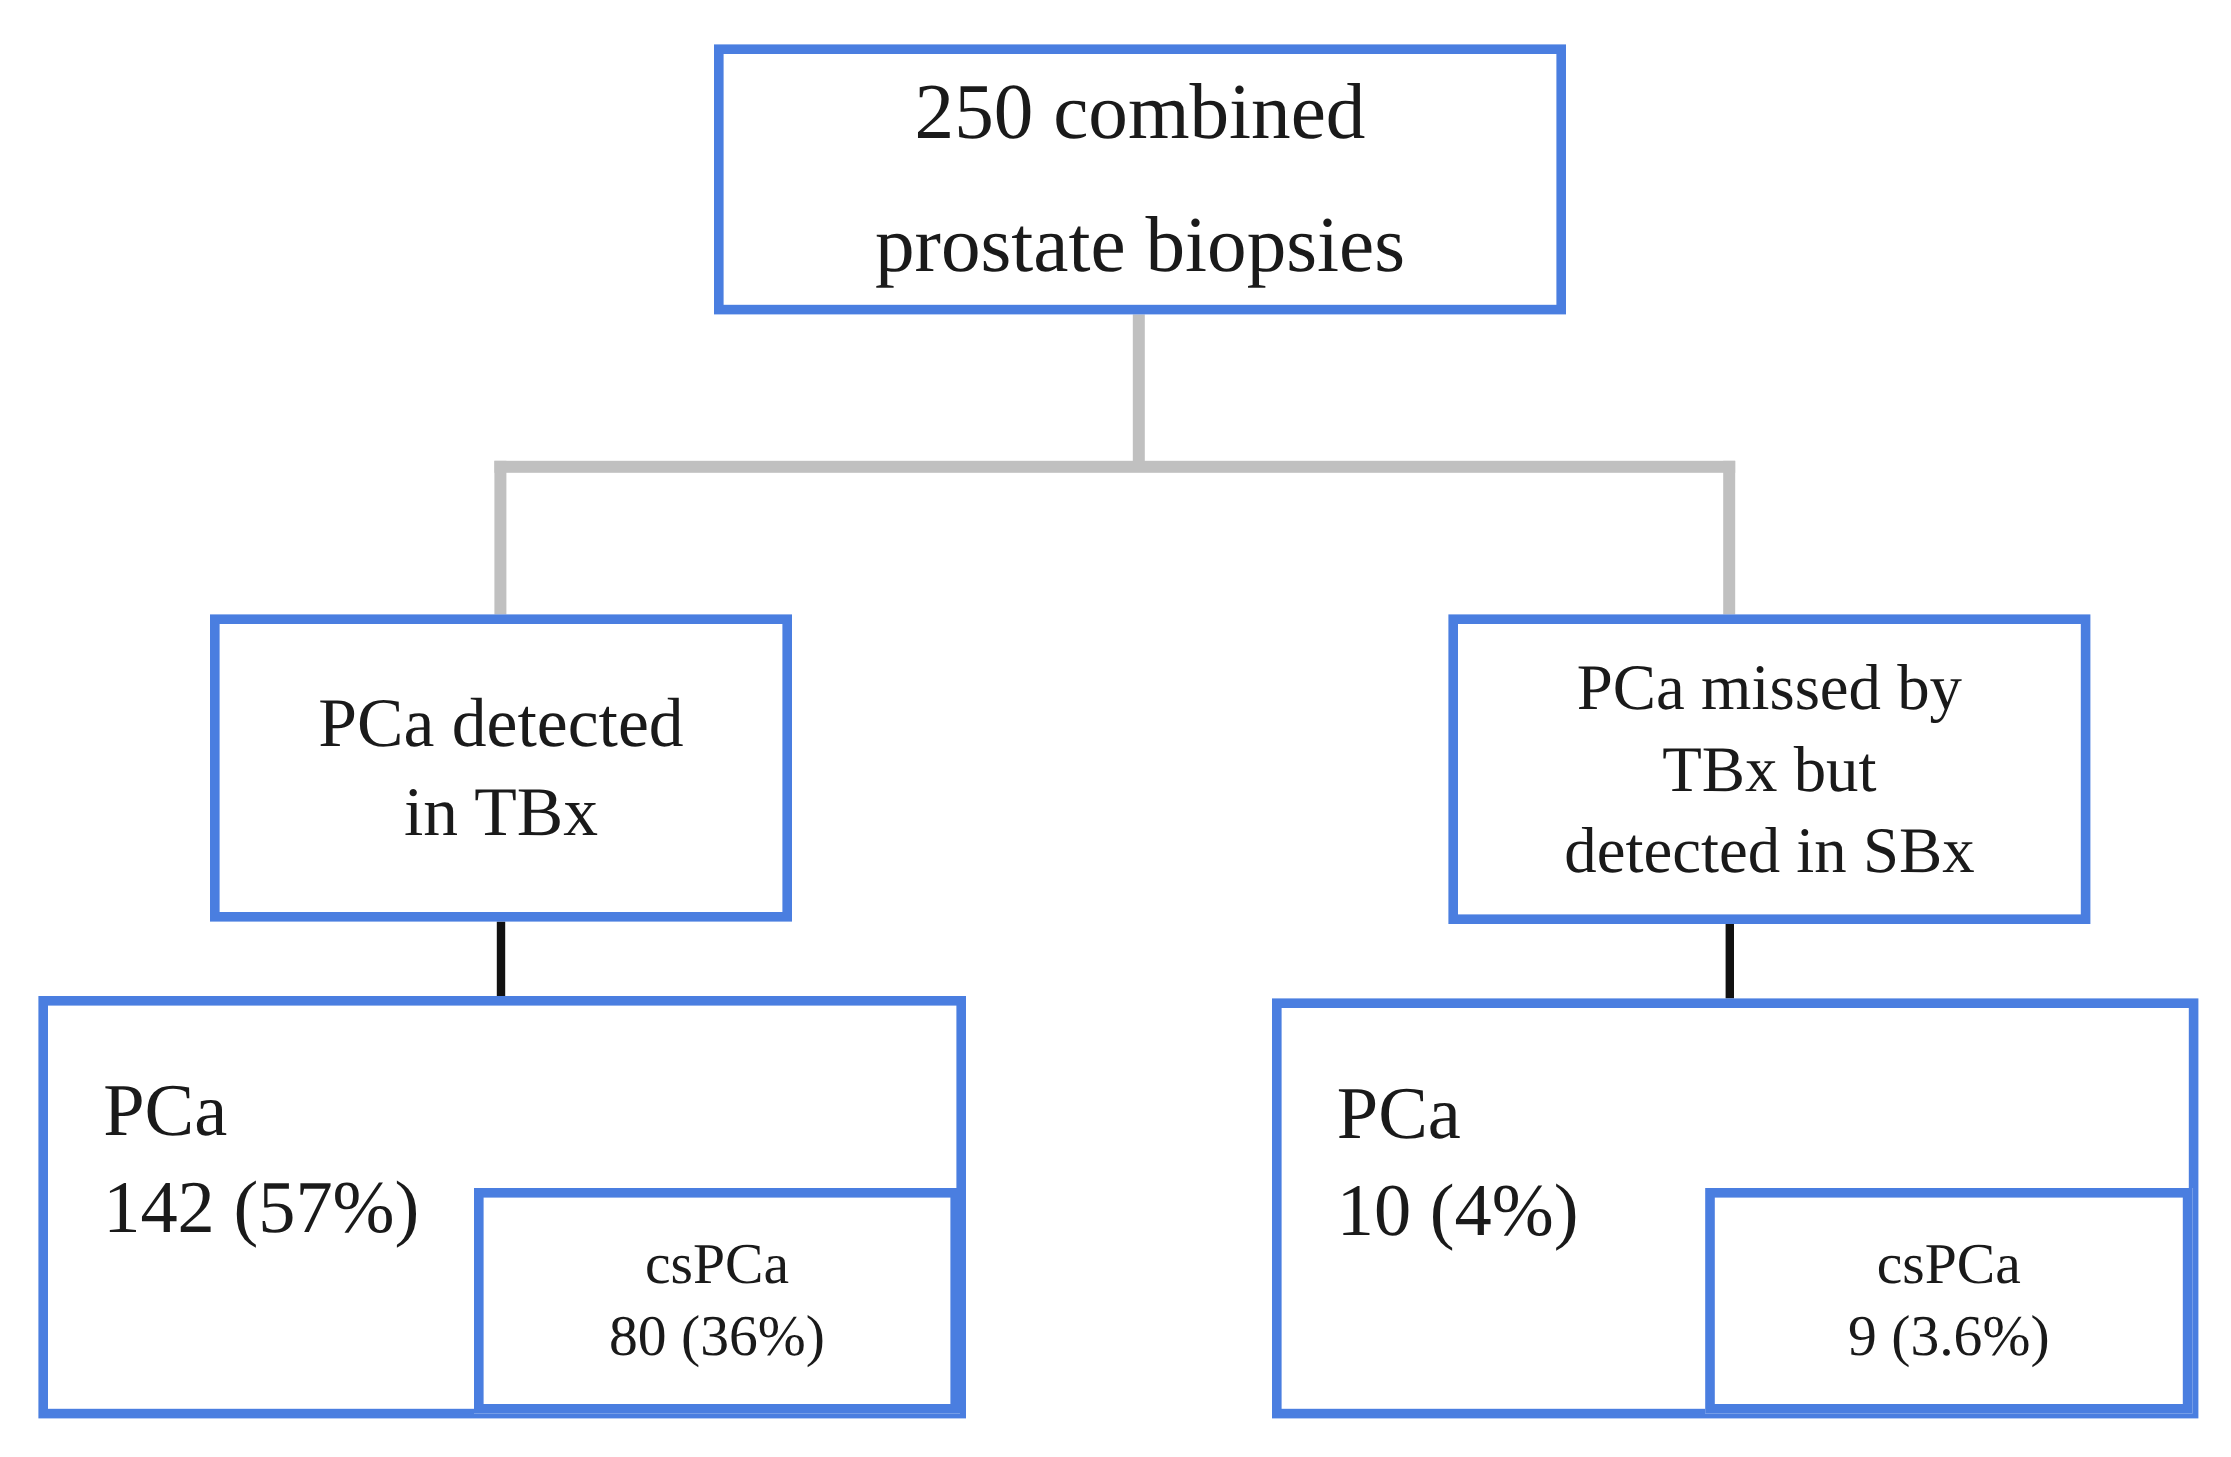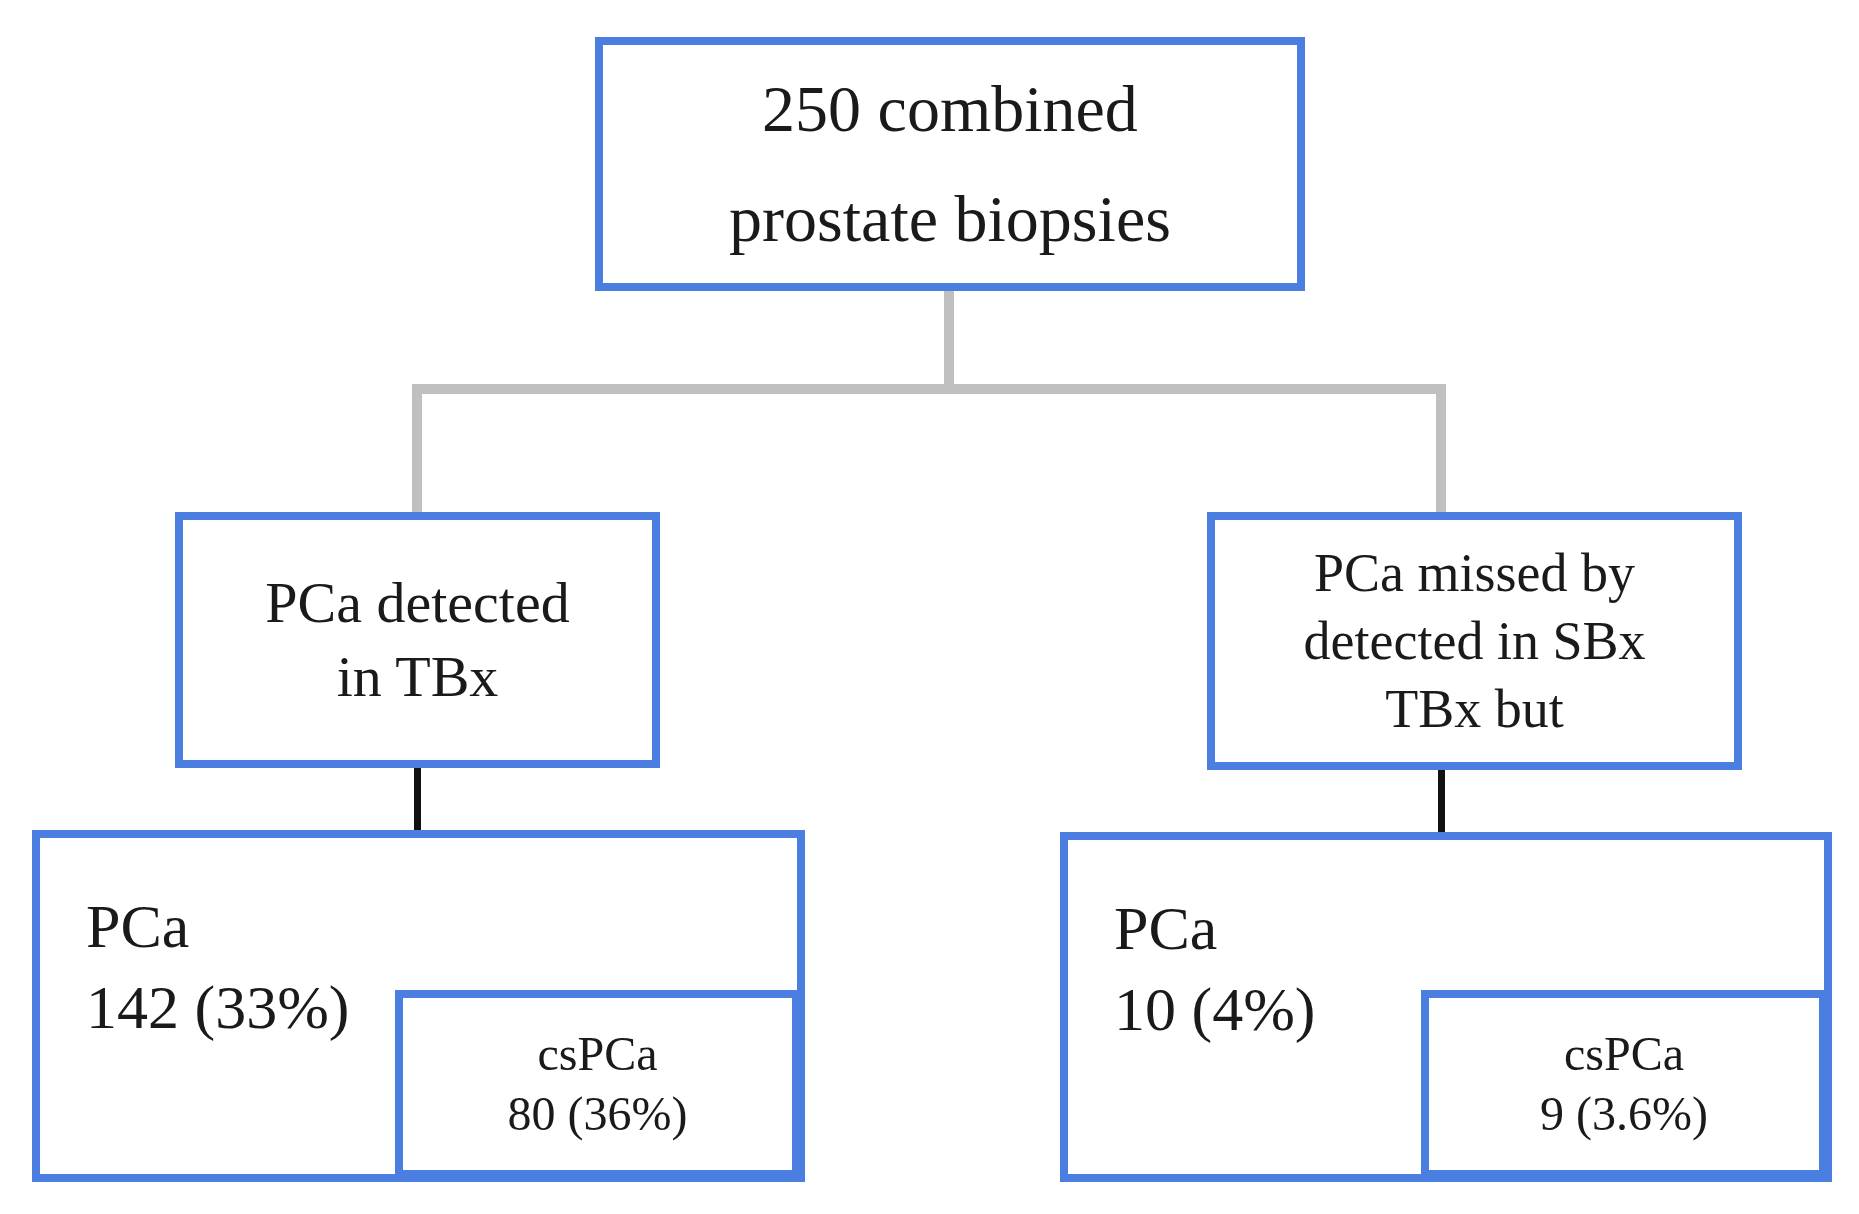--- a/index.html
+++ b/index.html
@@ -23,21 +23,21 @@
     background: #ffffff;
     display: flex;
     flex-direction: column;
     align-items: center;
     justify-content: center;
     text-align: center;
     line-height: 1.28;
   }
   
   #node-total {
-    left: 595px; top: 37px; width: 710px; height: 254px;
+    left: 595px; top: 37px; width: 710px; height: 225px;
     font-size: 66px;
     z-index: 2;
     gap: 26px;
   }
   
   #node-tbx-detected {
     left: 175px; top: 512px; width: 485px; height: 256px;
     font-size: 58px;
     z-index: 2;
   }
@@ -98,27 +98,27 @@
     <span class="line">prostate biopsies</span>
   </div>
 
   <div class="node" id="node-tbx-detected">
     <span class="line">PCa detected</span>
     <span class="line">in TBx</span>
   </div>
 
   <div class="node" id="node-tbx-missed">
     <span class="line">PCa missed by</span>
+    <span class="line">TBx but</span>
     <span class="line">detected in SBx</span>
-    <span class="line">TBx but</span>
   </div>
 
   <div class="node result-box" id="node-tbx-pca">
     <span class="line">PCa</span>
-    <span class="line">142 (33%)</span>
+    <span class="line">142 (57%)</span>
   </div>
   <div class="node nested-box" id="node-tbx-cspca">
     <span class="line">csPCa</span>
     <span class="line">80 (36%)</span>
   </div>
 
   <div class="node result-box" id="node-sbx-pca">
     <span class="line">PCa</span>
     <span class="line">10 (4%)</span>
   </div>

